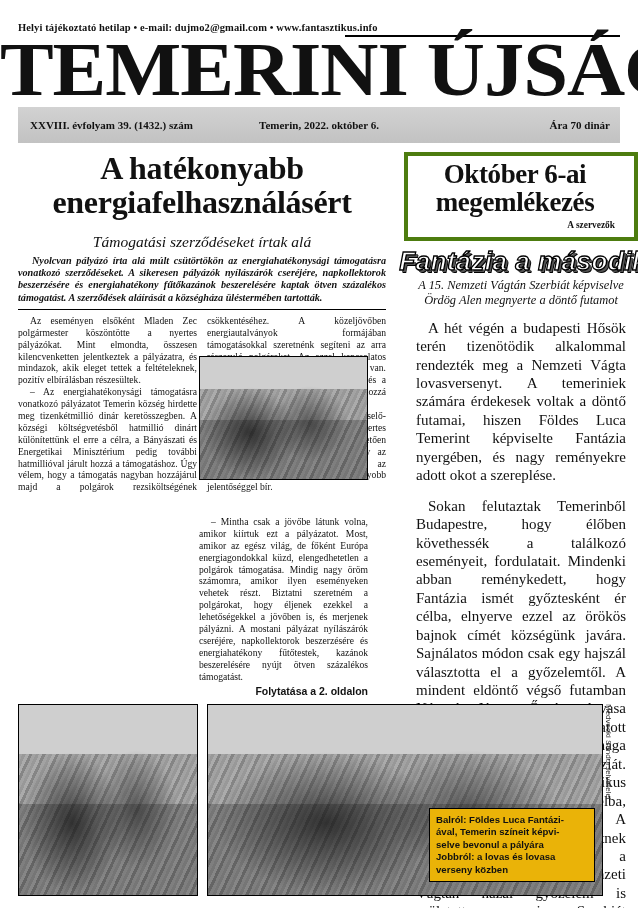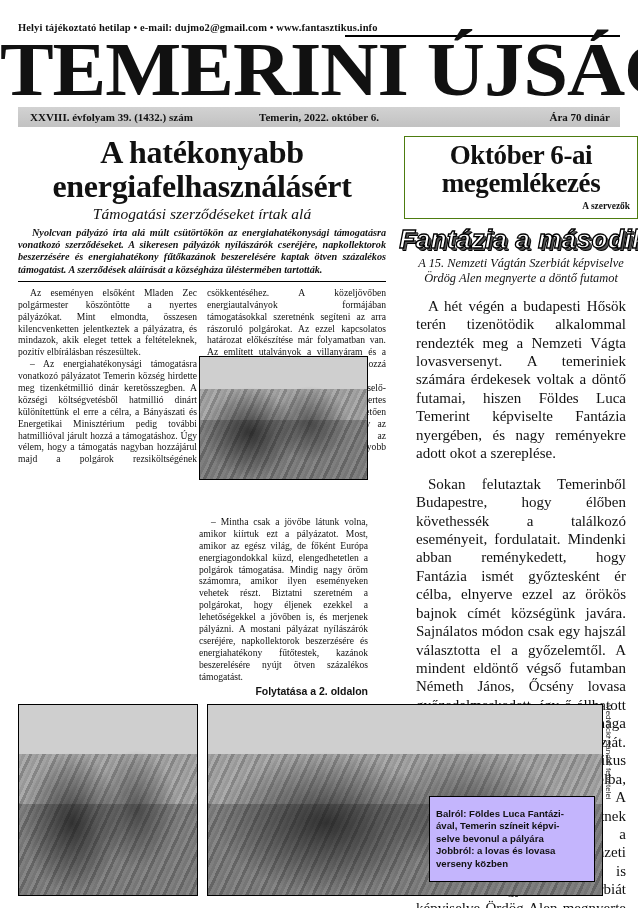--- a/index.html
+++ b/index.html
@@ -29,21 +29,21 @@
     transform:scaleX(1.06);
     transform-origin:center;
   }
   .rule-top{
     position:absolute;left:345px;top:35px;width:275px;height:0;
     border-top:2px solid #000;
   }
   .infobar{
     margin-top:4px;
     background:linear-gradient(#d2d2d2,#c2c2c2);
-    height:20px;display:flex;align-items:center;
+    height:36px;display:flex;align-items:center;
     font-weight:bold;font-size:11px;
     position:relative;
   }
   .infobar .ib-left{padding-left:12px;}
   .infobar .ib-mid{position:absolute;left:50%;transform:translateX(-50%);}
   .infobar .ib-right{margin-left:auto;padding-right:10px;}
 
   
   .content{display:flex;margin-top:9px;}
   .left-block{width:368px;flex:none;}
@@ -51,21 +51,21 @@
   .right-block{width:234px;flex:none;}
 
   
   .headline{
     font-family:"Liberation Serif", serif;
     font-weight:bold;font-size:32px;line-height:1.04;
     text-align:center;margin:0 0 2px 0;letter-spacing:-.3px;
   }
   .subhead{
     font-style:italic;font-weight:normal;font-size:15.5px;
-    text-align:center;margin:2px 0 4px 0;
+    text-align:center;margin:14px 0 4px 0;
   }
   .lead{
     font-weight:bold;font-size:10.2px;line-height:1.2;
     text-align:justify;margin:0 0 5px 0;text-indent:14px;
     -webkit-hyphens:auto;hyphens:auto;font-style:italic;
   }
   .rule-thin{border-top:1px solid #000;margin:3px 0 5px 0;}
 
   .cols2{column-count:2;column-gap:10px;column-rule:none;}
   p.body{
@@ -92,21 +92,21 @@
     font-weight:bold;font-size:10px;line-height:1.22;
     margin-top:3px;
   }
   .contline{
     font-family:"Liberation Sans", sans-serif;
     font-weight:bold;font-size:10.5px;text-align:right;
     margin-top:3px;
   }
 
   
-  .box{border:1px solid #4d7c0f;padding:5px 7px 6px 7px;}
+  .box{border:4px solid #4d7c0f;padding:5px 19px 6px 7px;}
   .box-title{
     font-family:"Liberation Serif", serif;
     font-weight:bold;font-size:27px;line-height:1.03;
     text-align:center;margin:0 0 3px 0;letter-spacing:-.4px;
   }
   .box-body{
     font-size:9.4px;line-height:1.22;text-align:justify;
     text-indent:12px;margin:0;
   }
   .signoff{display:block;text-align:right;font-weight:bold;text-indent:0;}
@@ -144,24 +144,24 @@
   .credit{
     width:16px;flex:none;margin-left:3px;
     font-family:"Liberation Sans", sans-serif;
     font-size:8px;font-weight:normal;color:#333;
     writing-mode:vertical-rl;text-orientation:mixed;
     display:flex;align-items:flex-end;justify-content:flex-start;
     padding-bottom:6px;
   }
   .overlay-caption{
     position:absolute;right:6px;bottom:12px;width:152px;
-    background:#c4b5fd;border:1px solid #000;
+    background:#eab308;border:1px solid #000;
     font-family:"Liberation Sans", sans-serif;
     font-weight:bold;font-size:9.6px;line-height:1.3;
-    padding:11px 6px;
+    padding:5px 6px;
   }
   .ocl{display:block;}
   .ocl.just{text-align:justify;}
 </style>
 </head>
 <body>
 
 <div class="page">
 
   <div class="strapline">Helyi tájékoztató hetilap • e-mail: dujmo2@gmail.com • www.fantasztikus.info</div>

